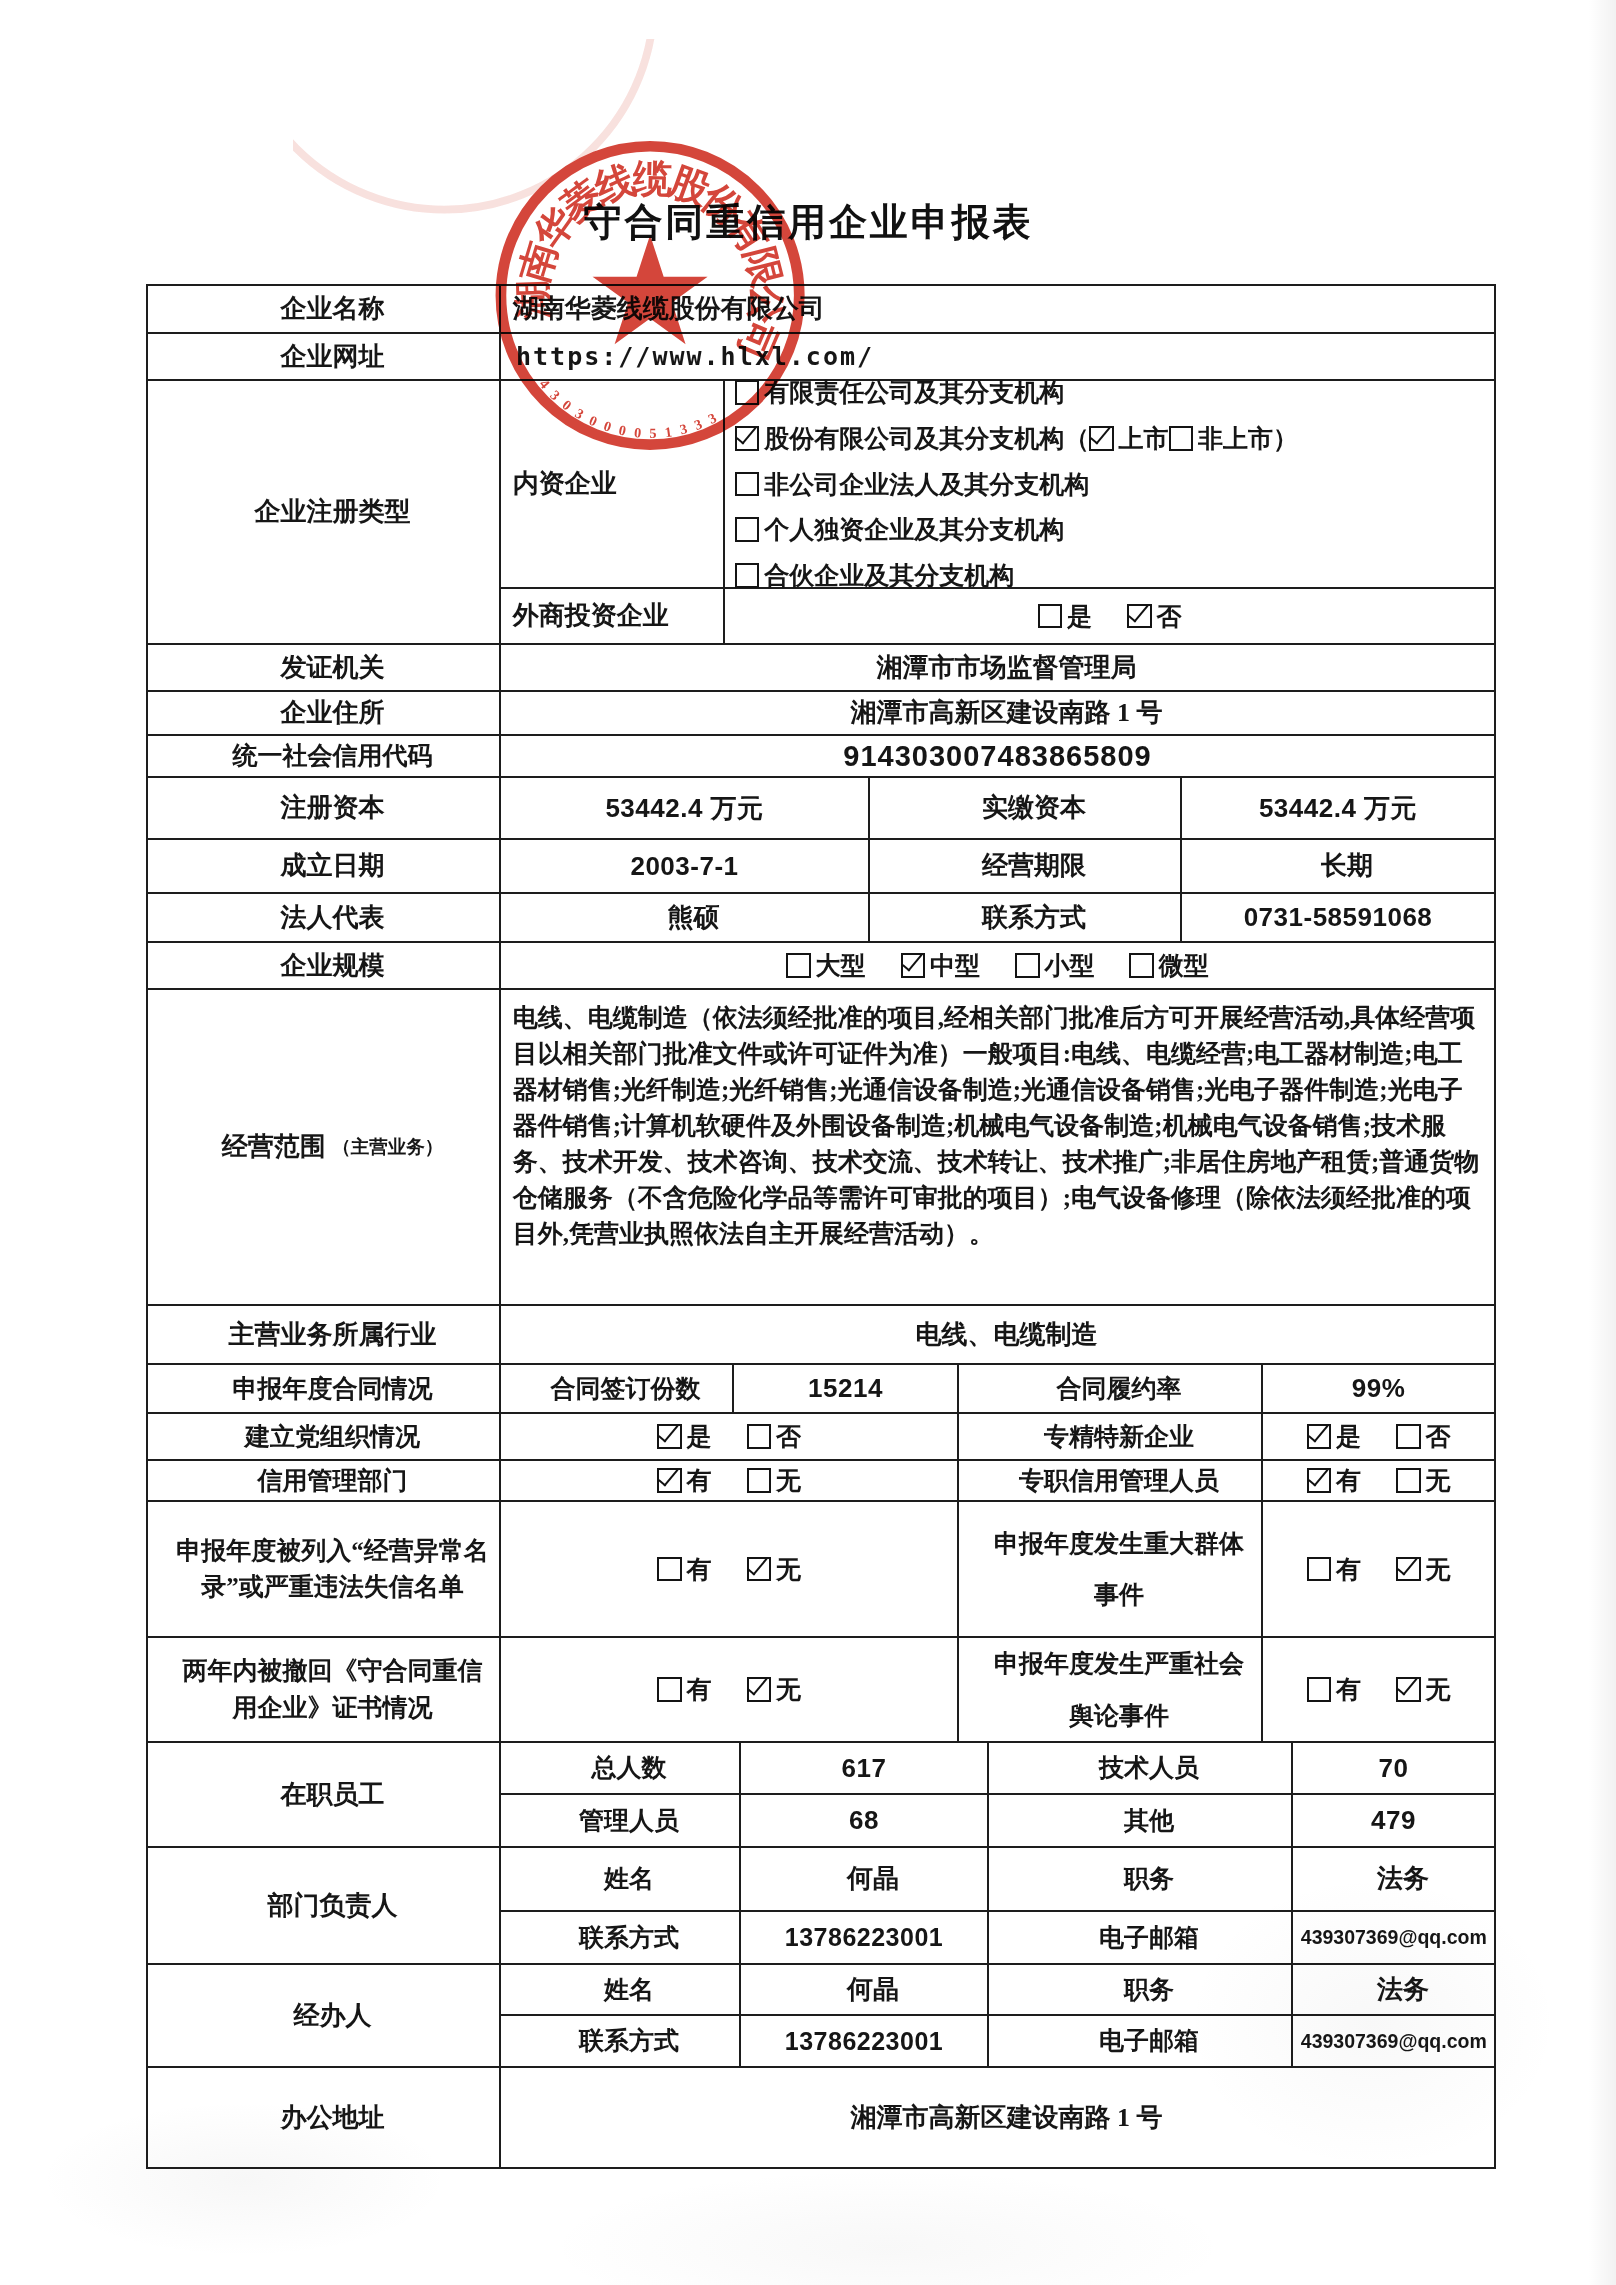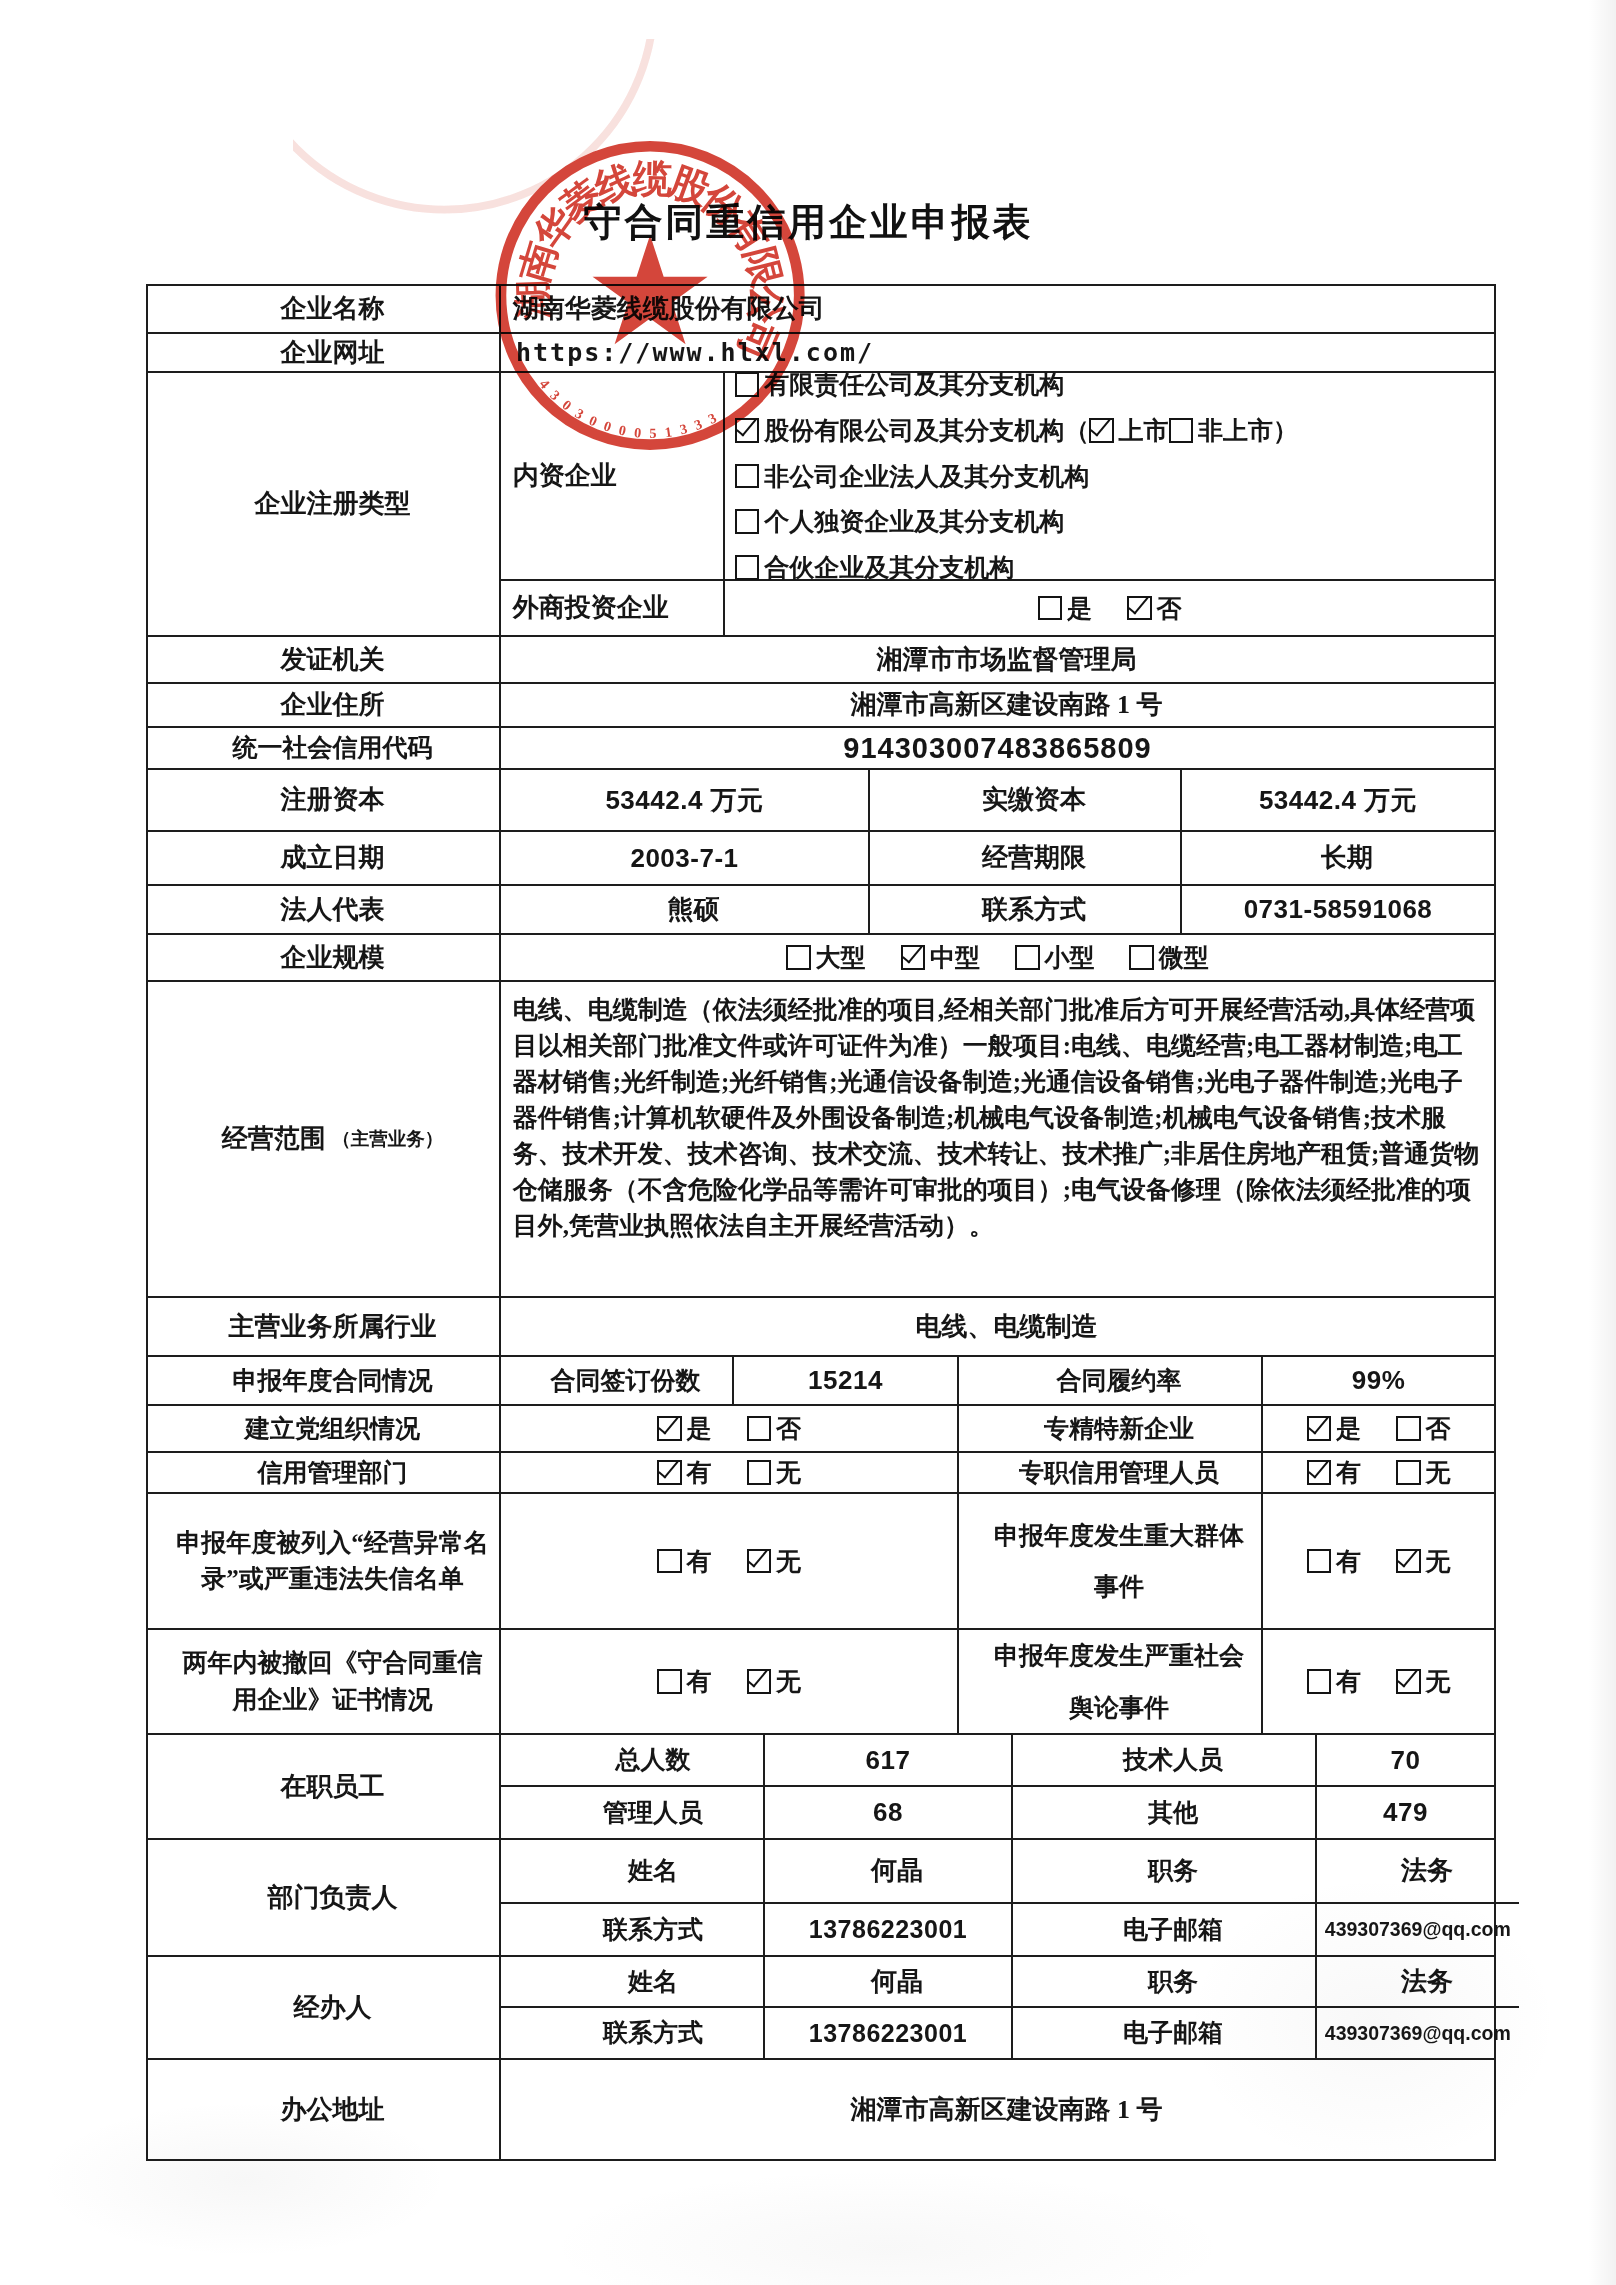--- a/index.html
+++ b/index.html
@@ -35,21 +35,21 @@
   .mono{font-family:"DejaVu Sans Mono",monospace;font-weight:700;font-size:25px;letter-spacing:2px;}
   .email{font-size:19.5px;letter-spacing:0;}
   .lh2{line-height:2.05;}
   .lh145{line-height:1.45;}
 
   
   .w-lab{width:353px;flex:none;}
   .w-a{width:369px;flex:none;}  .w-b{width:312px;flex:none;}
   .w-s1{width:233px;flex:none;} .w-s2{width:225px;flex:none;}
   .w-s3{width:304px;flex:none;} 
-  .w-f1{width:240px;flex:none;margin-left:24px;} .w-f2{width:248px;flex:none;}
+  .w-f1{width:240px;flex:none;} .w-f2{width:248px;flex:none;}
   .w-p1{width:458px;flex:none;}
   .w-r1{width:224px;flex:none;}
 
   
   .stack{flex:1;display:flex;flex-direction:column;padding:0;border-right:none;align-items:stretch;}
   .sr{display:flex;border-bottom:2px solid #1d1d1d;box-sizing:border-box;}
   .stack .sr:last-child{border-bottom:none;flex:1;}
 
   
   .cbg{display:flex;align-items:center;font-size:25px;font-weight:600;}
@@ -80,21 +80,21 @@
 
   <div class="title">守合同重信用企业申报表</div>
 
   <div class="tb">
 
     <div class="r" style="height:48px">
       <div class="c w-lab lab">企业名称</div>
       <div class="c flex1 left lab" style="padding-left:11.7px">湖南华菱线缆股份有限公司</div>
     </div>
 
-    <div class="r" style="height:39px;border-bottom-width:2.9px">
+    <div class="r" style="height:47px;border-bottom-width:2.9px">
       <div class="c w-lab lab">企业网址</div>
       <div class="c flex1 left mono" style="padding-left:15px">https://www.hlxl.com/</div>
     </div>
 
     <div class="r" style="height:264px">
       <div class="c w-lab lab">企业注册类型</div>
       <div class="stack">
         <div class="sr" style="height:208px">
           <div class="c w-r1 left lab" style="padding-left:11.7px">内资企业</div>
           <div class="c flex1 left">

